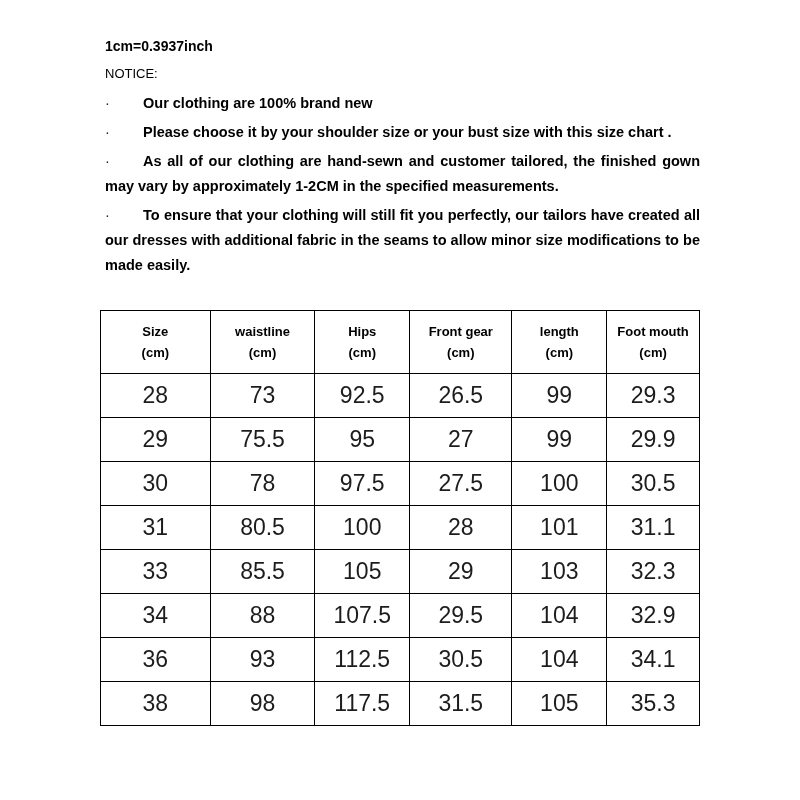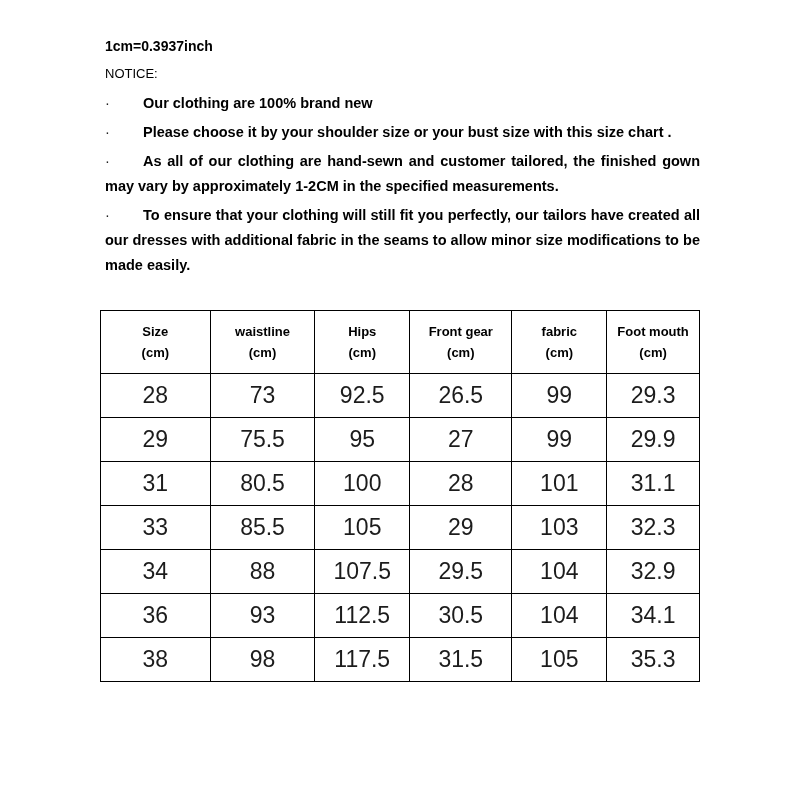--- a/index.html
+++ b/index.html
@@ -126,21 +126,21 @@
             </th>
             <th>
               <div>Hips</div>
               <div>(cm)</div>
             </th>
             <th>
               <div>Front gear</div>
               <div>(cm)</div>
             </th>
             <th>
-              <div>fabric</div>
+              <div>length</div>
               <div>(cm)</div>
             </th>
             <th>
               <div>Foot mouth</div>
               <div>(cm)</div>
             </th>
           </tr>
       </thead>
       <tbody>
           <tr>
@@ -153,20 +153,28 @@
           </tr>
           <tr>
             <td>29</td>
             <td>75.5</td>
             <td>95</td>
             <td>27</td>
             <td>99</td>
             <td>29.9</td>
           </tr>
           <tr>
+            <td>30</td>
+            <td>78</td>
+            <td>97.5</td>
+            <td>27.5</td>
+            <td>100</td>
+            <td>30.5</td>
+          </tr>
+          <tr>
             <td>31</td>
             <td>80.5</td>
             <td>100</td>
             <td>28</td>
             <td>101</td>
             <td>31.1</td>
           </tr>
           <tr>
             <td>33</td>
             <td>85.5</td>

